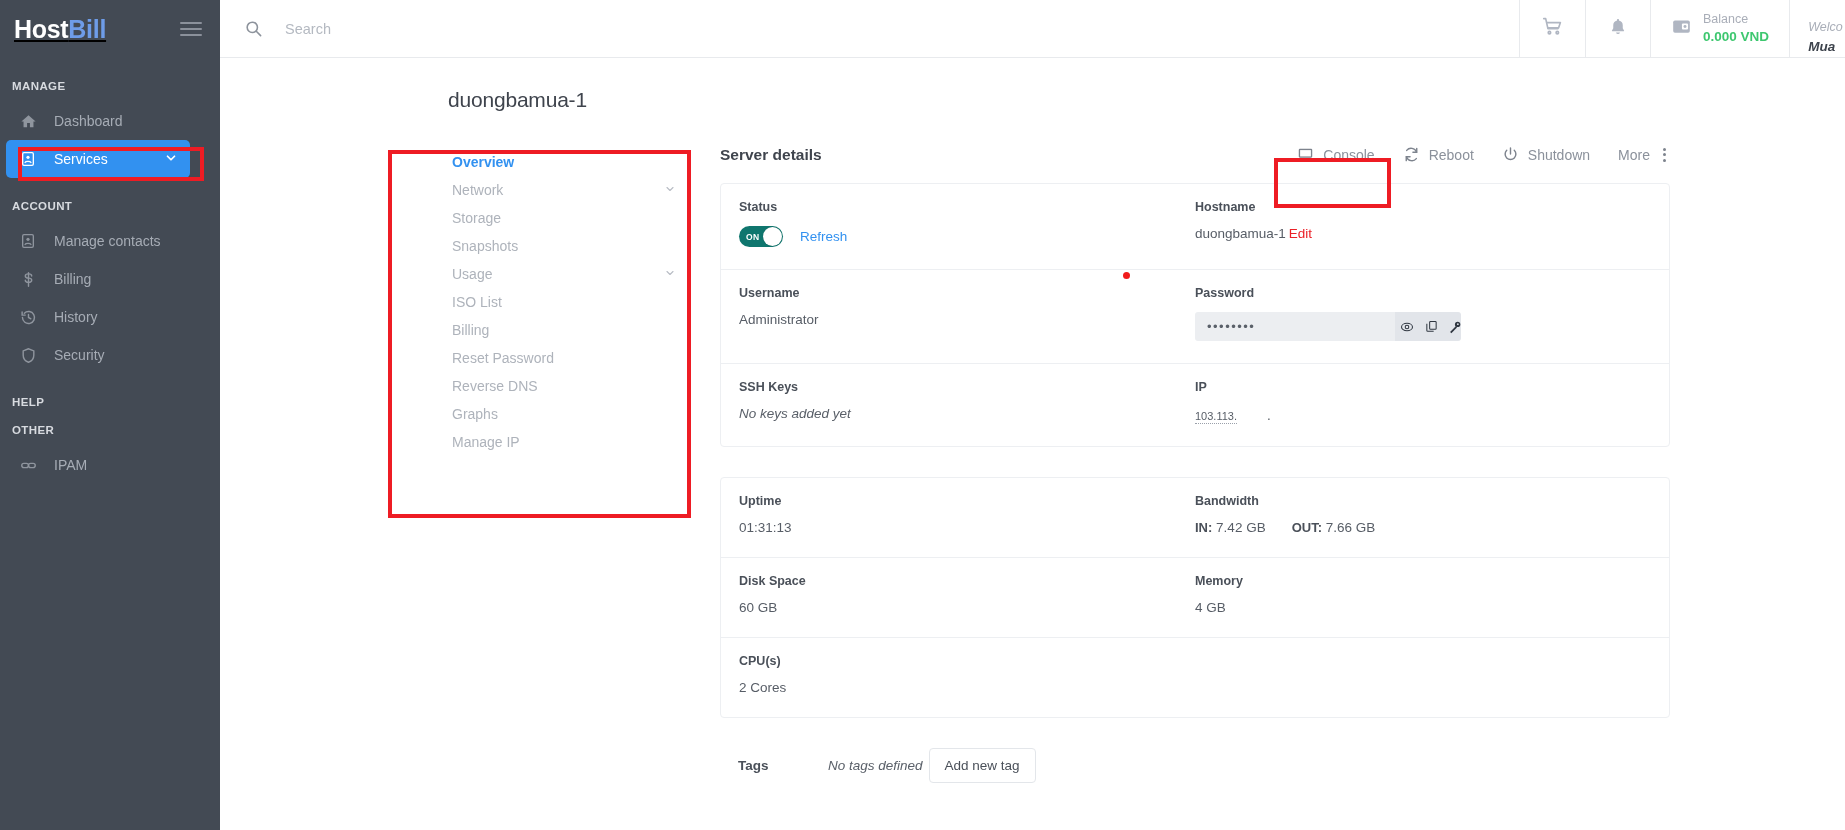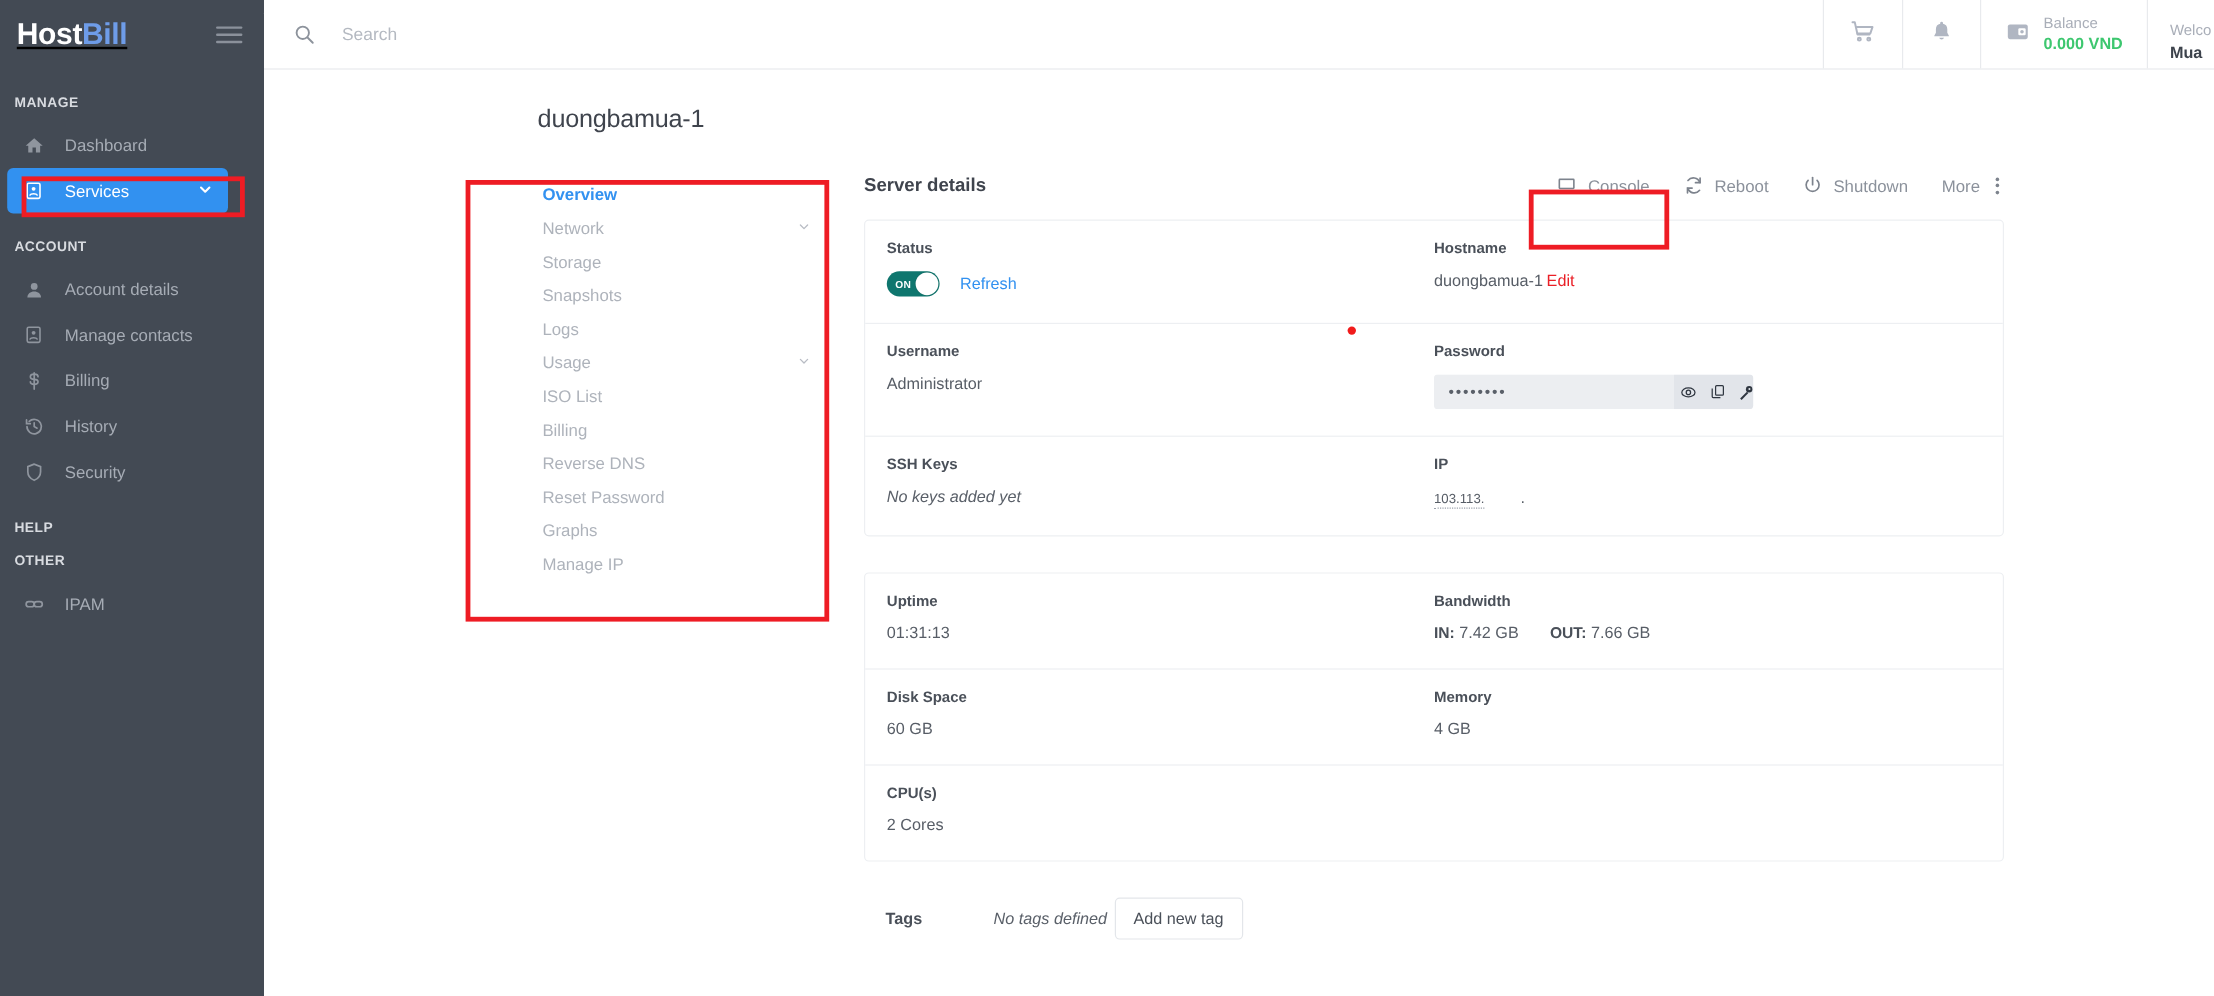--- a/index.html
+++ b/index.html
@@ -88,21 +88,21 @@
   .search-input::placeholder { color: #b4b9c1; }
   .top-cell {
     display: flex; align-items: center; justify-content: center;
     border-left: 1px solid #e8eaed; padding: 0 22px;
     color: #b0b6c2; cursor: pointer;
   }
   .top-cell.balance { gap: 11px; padding: 0 20px; }
   .bal-text { display: flex; flex-direction: column; line-height: 1.35; }
   .bal-label { font-size: 12.5px; color: #a9aeb8; }
   .bal-value { font-size: 13.5px; font-weight: bold; color: #3dc76f; }
-  .top-cell.welcome { gap: 0; align-items: center; padding: 13px 0 0 16px; width: 56px; overflow: hidden; }
+  .top-cell.welcome { gap: 0; align-items: flex-end; padding: 13px 0 0 16px; width: 56px; overflow: hidden; font-style: italic; }
   .wel-text { display: flex; flex-direction: column; line-height: 1.5; white-space: nowrap; }
   .wel-label { font-size: 12.5px; color: #a9aeb8; }
   .wel-name { font-size: 13.5px; font-weight: bold; color: #3d434c; }
 
   
   .content { padding: 30px 0 0 0; position: relative; }
   .page-title {
     font-size: 21px; color: #3f444d; font-weight: normal;
     padding-left: 228px; margin-bottom: 28px; letter-spacing: -0.2px;
   }
@@ -231,29 +231,20 @@
       </span>
       <span>Services</span>
       <span class="chev">
         <svg width="14" height="14" viewBox="0 0 24 24" fill="none" stroke="currentColor" stroke-width="3" stroke-linecap="round" stroke-linejoin="round">
             <polyline points="6 9 12 15 18 9"></polyline>
           </svg>
       </span>
     </div>
 
     <div class="side-group-title">ACCOUNT</div>
-    <div class="side-item">
-      <span class="si-ico">
-        <svg width="17" height="17" viewBox="0 0 24 24" fill="currentColor">
-            <circle cx="12" cy="8" r="4"></circle>
-            <path d="M4 21c0-4.4 3.6-7 8-7s8 2.6 8 7z"></path>
-          </svg>
-      </span>
-      <span>Account details</span>
-    </div>
     <div class="side-item">
       <span class="si-ico">
         <svg width="16" height="16" viewBox="0 0 24 24" fill="none" stroke="currentColor" stroke-width="2">
             <rect x="4" y="2.5" width="16" height="19" rx="2"></rect>
             <circle cx="12" cy="9.5" r="2.4" fill="currentColor" stroke="none"></circle>
             <path d="M7.6 17.2c.9-2.1 7.9-2.1 8.8 0" stroke-linecap="round"></path>
           </svg>
       </span>
       <span>Manage contacts</span>
     </div>
@@ -373,41 +364,38 @@
                 </svg>
             </span>
           </div>
           <div class="subnav-item">
             <span>Storage</span>
           </div>
           <div class="subnav-item">
             <span>Snapshots</span>
           </div>
           <div class="subnav-item">
-            <span>Logs</span>
-          </div>
-          <div class="subnav-item">
             <span>Usage</span>
             <span class="chev-s">
               <svg width="12" height="12" viewBox="0 0 24 24" fill="none" stroke="currentColor" stroke-width="2.2" stroke-linecap="round" stroke-linejoin="round">
                   <polyline points="6 9 12 15 18 9"></polyline>
                 </svg>
             </span>
           </div>
           <div class="subnav-item">
             <span>ISO List</span>
           </div>
           <div class="subnav-item">
             <span>Billing</span>
           </div>
           <div class="subnav-item">
+            <span>Reset Password</span>
+          </div>
+          <div class="subnav-item">
             <span>Reverse DNS</span>
-          </div>
-          <div class="subnav-item">
-            <span>Reset Password</span>
           </div>
           <div class="subnav-item">
             <span>Graphs</span>
           </div>
           <div class="subnav-item">
             <span>Manage IP</span>
           </div>
         </nav>
 
         <div class="detail">

